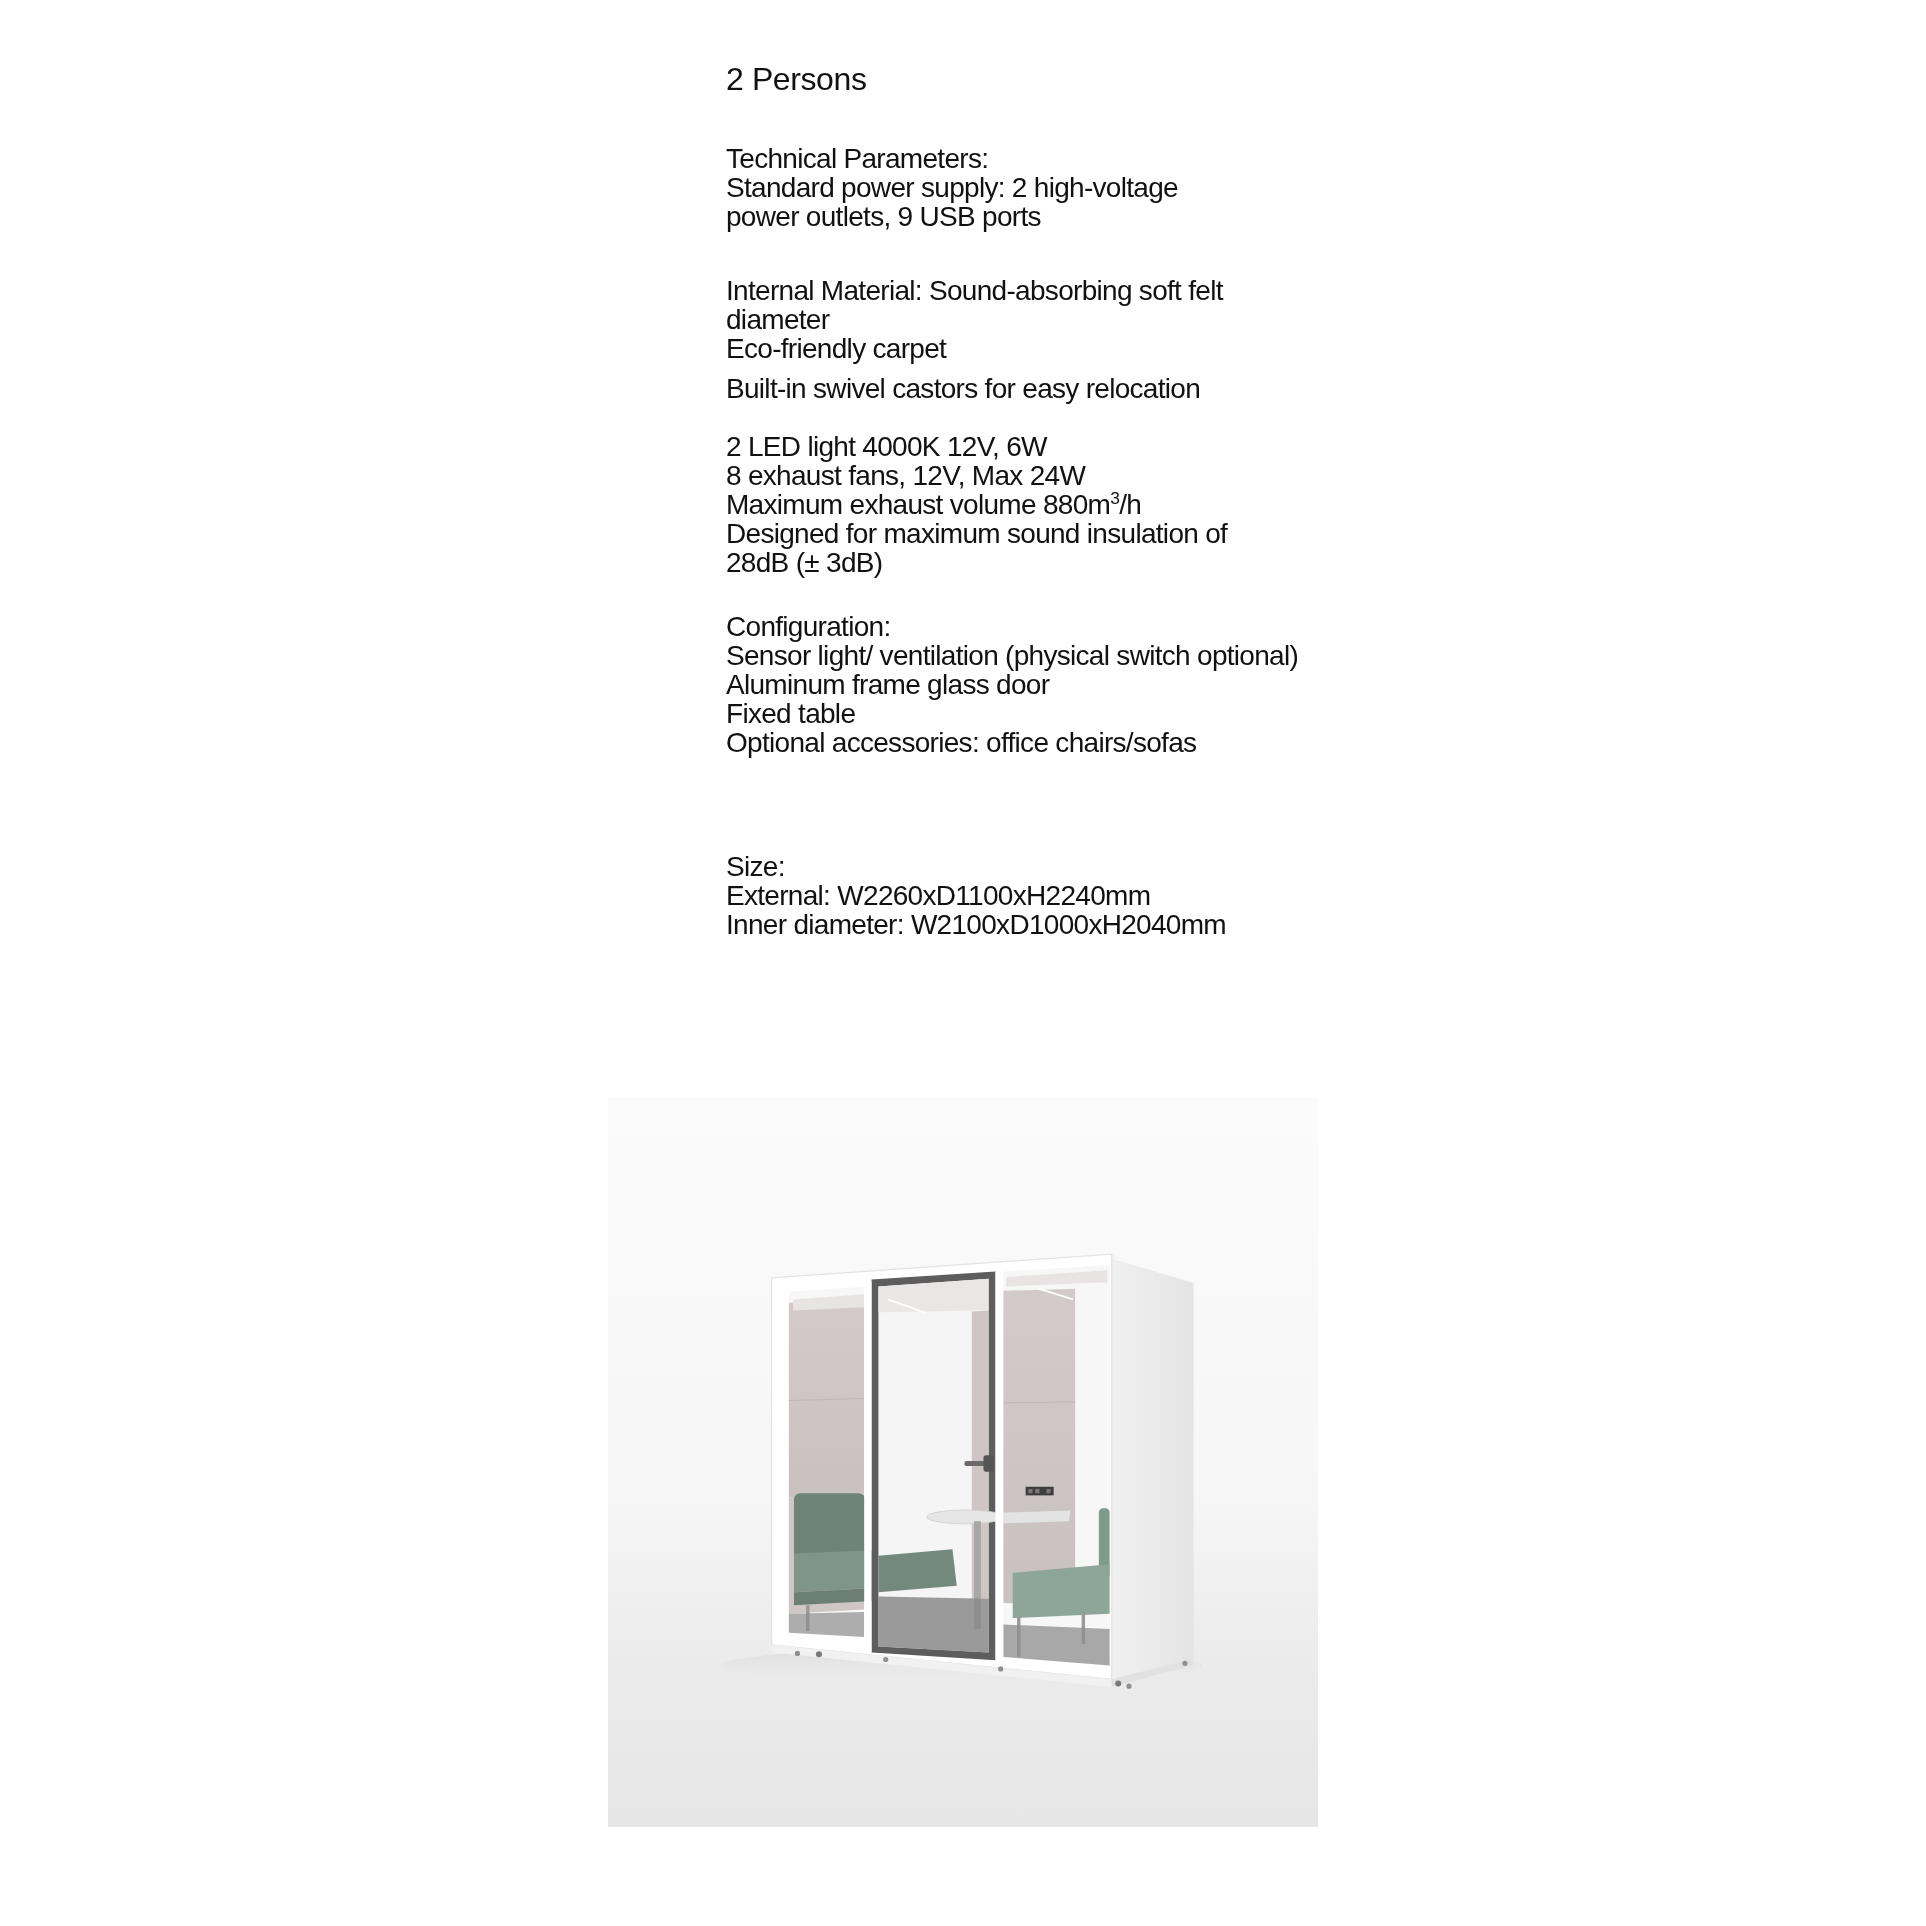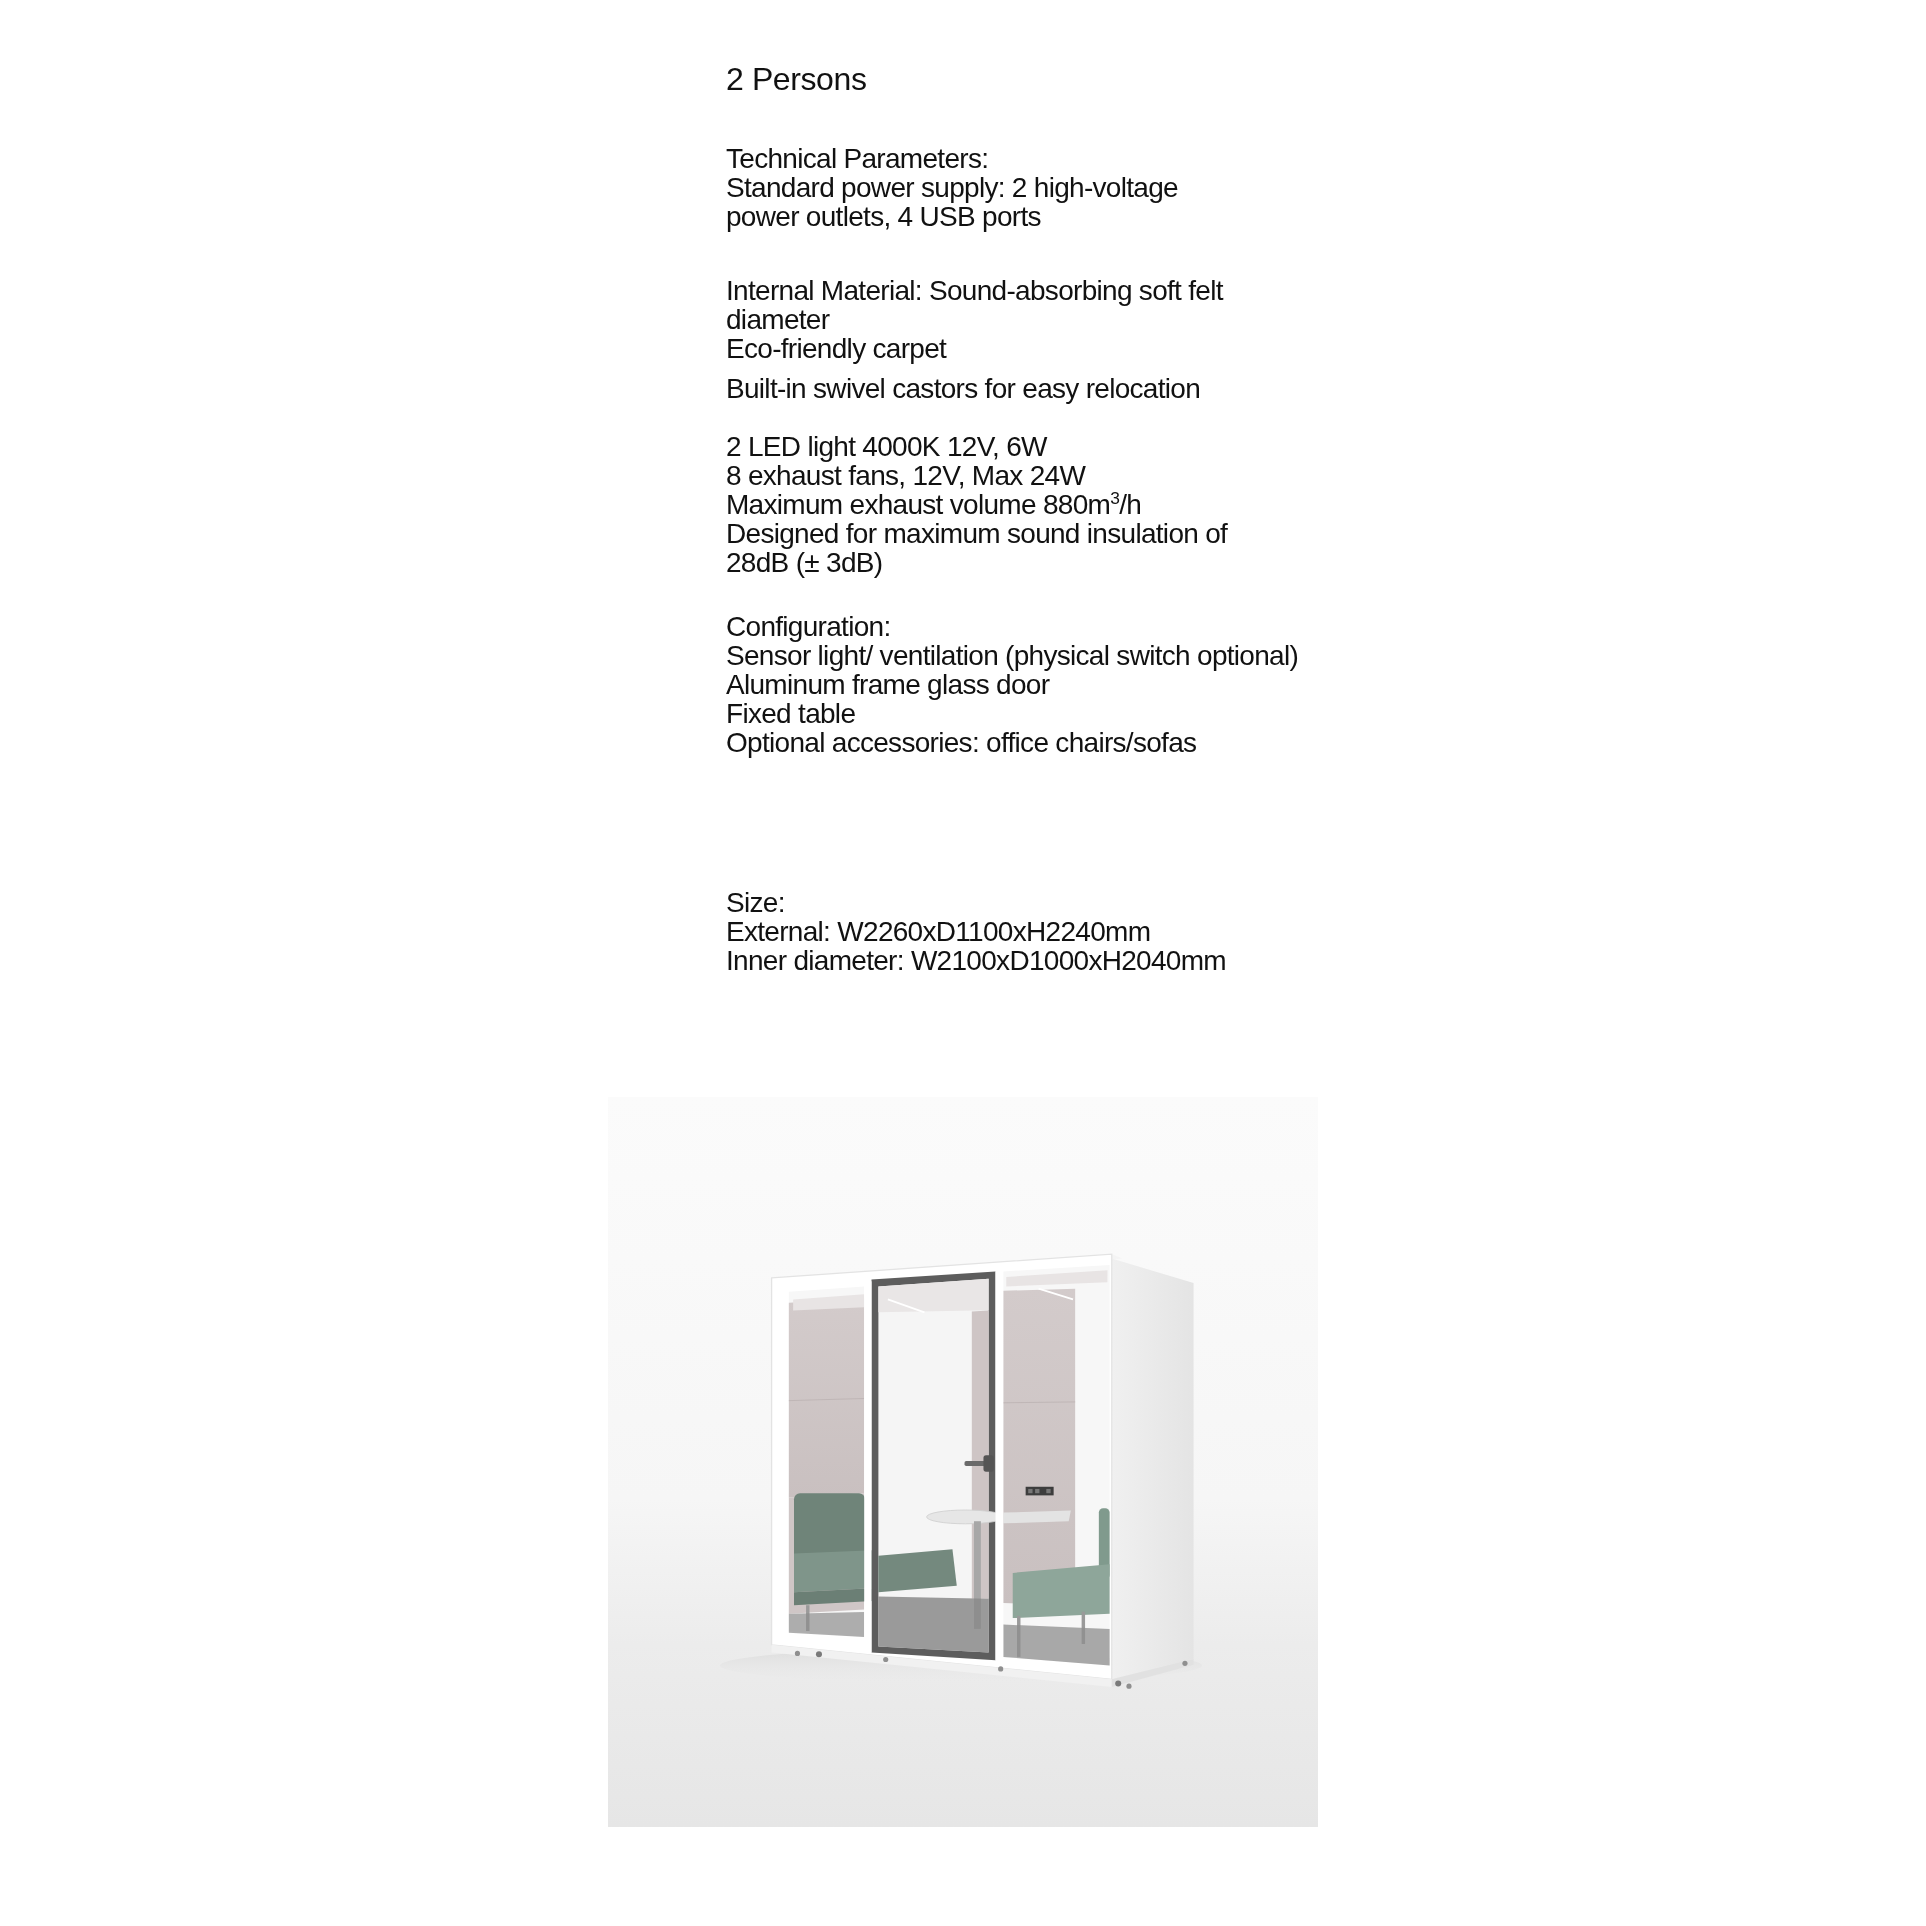--- a/index.html
+++ b/index.html
@@ -49,21 +49,21 @@
     .product-photo svg { display: block; width: 100%; height: 100%; }
   </style>
 </head>
 <body>
 
 <h1 class="page-title">2 Persons</h1>
 
 <div class="block" style="top:144px">
   <span class="line">Technical Parameters:</span>
   <span class="line">Standard power supply: 2 high-voltage</span>
-  <span class="line">power outlets, 4 USB ports</span>
+  <span class="line">power outlets, 9 USB ports</span>
 </div>
 
 <div class="block" style="top:276px">
   <span class="line">Internal Material: Sound-absorbing soft felt</span>
   <span class="line">diameter</span>
   <span class="line">Eco-friendly carpet</span>
 </div>
 
 <div class="block" style="top:374px">
   <span class="line">Built-in swivel castors for easy relocation</span>
@@ -78,21 +78,21 @@
 </div>
 
 <div class="block" style="top:612px">
   <span class="line">Configuration:</span>
   <span class="line">Sensor light/ ventilation (physical switch optional)</span>
   <span class="line">Aluminum frame glass door</span>
   <span class="line">Fixed table</span>
   <span class="line">Optional accessories: office chairs/sofas</span>
 </div>
 
-<div class="block" style="top:888px">
+<div class="block" style="top:852px">
   <span class="line">Size:</span>
   <span class="line">External: W2260xD1100xH2240mm</span>
   <span class="line">Inner diameter: W2100xD1000xH2040mm</span>
 </div>
 
 <div class="product-photo" title="Two-person acoustic office booth with glass door, grey felt interior, green sofas and fixed table">
   <svg viewBox="0 0 1649 1695" preserveAspectRatio="none">
     <defs>
       <linearGradient id="floorShadow" x1="0" y1="0" x2="0" y2="1">
         <stop offset="0" stop-color="#dcdcdc"></stop>

